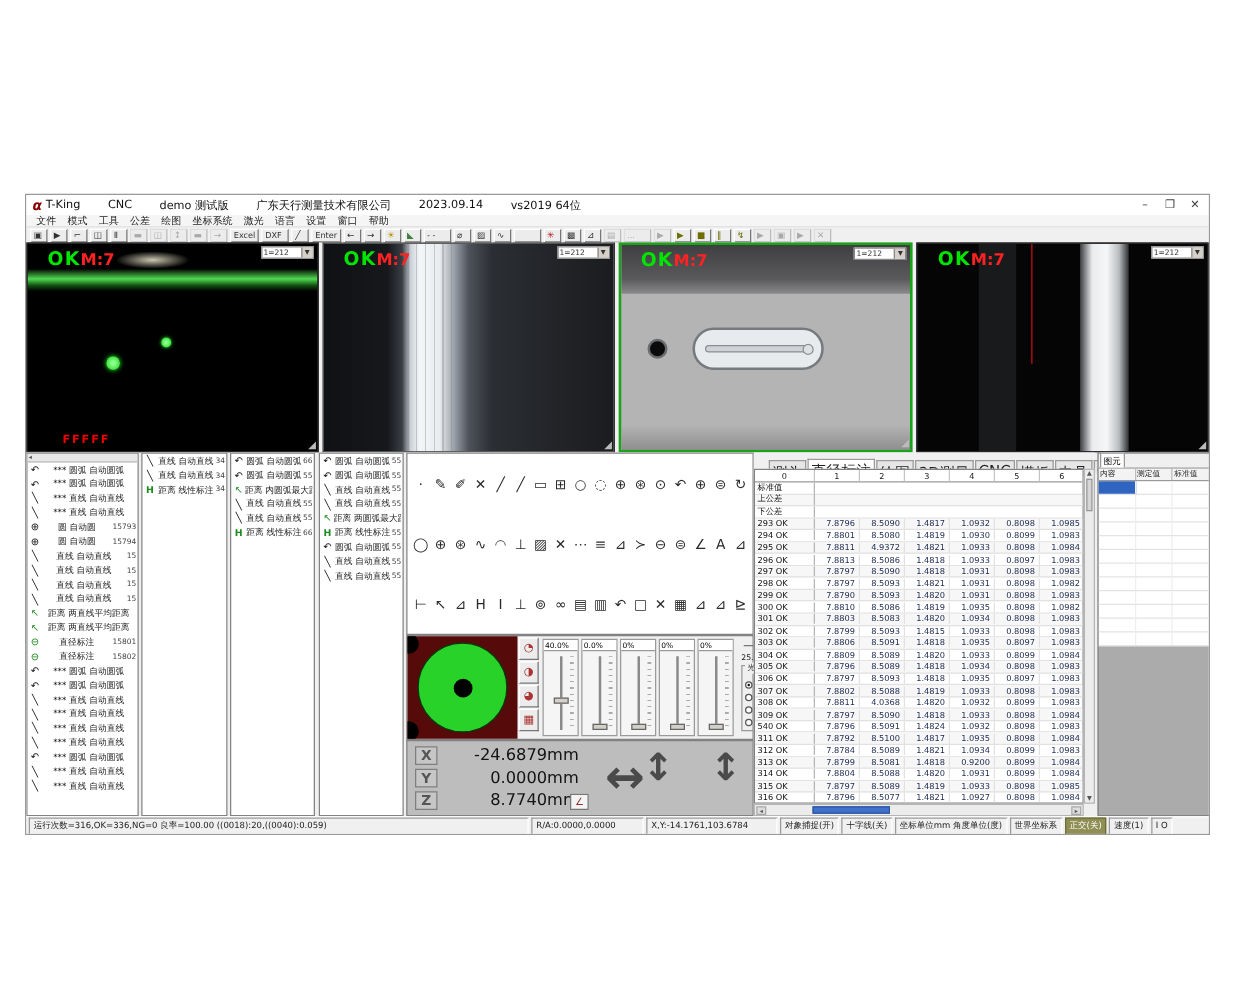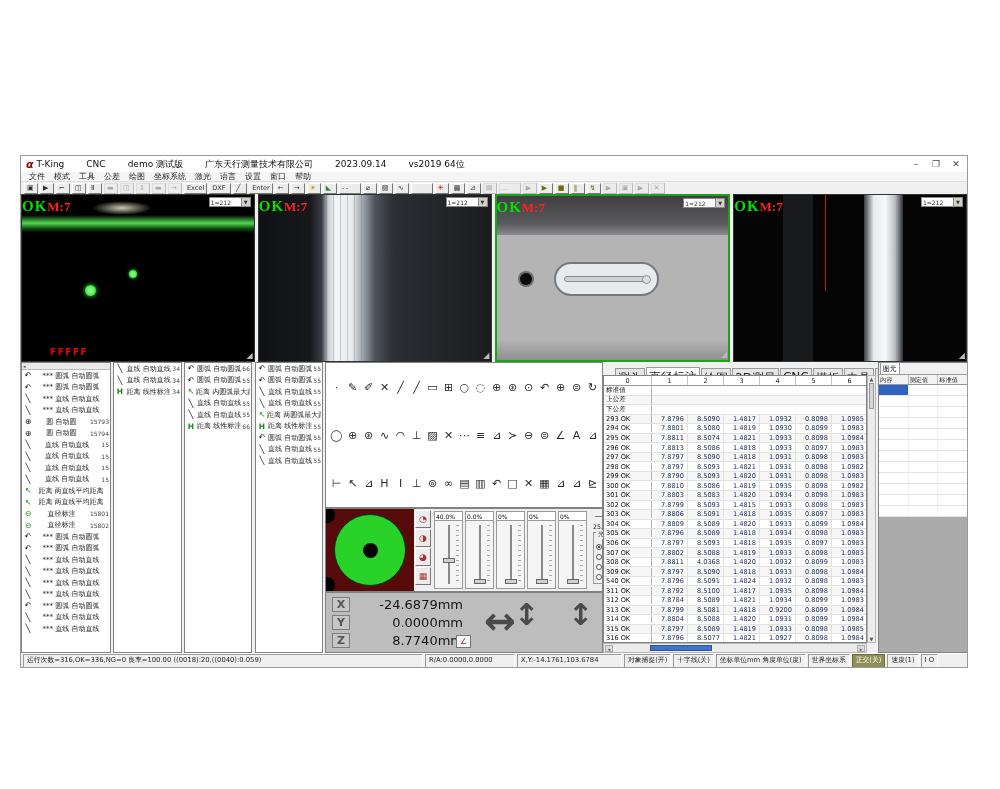--- a/index.html
+++ b/index.html
@@ -21,21 +21,21 @@
   
   .toolbar{height:12px;display:flex;align-items:center;gap:2px;padding:0 3px;background:#f0f0f0;}
   .tbtn{height:11px;min-width:14px;font-size:7px;line-height:8px;border:1px solid;border-color:#fff #777 #777 #fff;background:#ececec;color:#333;padding:0 2px;font-family:inherit;}
   .tbtn.lab{font-size:6.5px;min-width:22px;}
   .tbtn.dis{color:#aaa;border-color:#ddd #bbb #bbb #ddd;}
 
   
   .cams{height:168px;display:flex;gap:3px;background:#f0f0f0;}
   .cam{position:relative;flex:1 1 0;background:#000;border:1px solid #333;overflow:hidden;}
   .cam.sel{border:2px solid #17a517;}
-  .camlabel{position:absolute;top:2px;left:0;z-index:5;font-weight:bold;font-family:Liberation Serif, serif;}
+  .camlabel{position:absolute;top:2px;left:16px;z-index:5;font-weight:bold;}
   .ok{color:#00e400;font-size:15px;letter-spacing:1px;}
   .mode{color:#ff2222;font-size:13px;}
   .combo{position:absolute;top:2px;right:3px;z-index:5;width:42px;height:10px;background:#fff;border:1px solid #888;display:flex;font-size:6px;color:#333;align-items:center;}
   .combo .cval{flex:1;padding-left:1px;overflow:hidden;}
   .combo .carr{width:9px;height:100%;background:#d4d0c8;border-left:1px solid #888;text-align:center;font-size:5px;line-height:8px;}
   .grip{position:absolute;right:1px;bottom:1px;z-index:5;font-size:8px;color:#bbb;line-height:8px;}
   
   .c1-band{position:absolute;top:20px;left:0;right:0;height:18px;background:linear-gradient(180deg,rgba(130,255,130,0) 0%,rgba(90,240,90,.9) 45%,rgba(30,140,30,.55) 75%,rgba(0,0,0,0) 100%);filter:blur(.6px);}
   .c1-glow{position:absolute;top:6px;left:70px;width:60px;height:14px;border-radius:50%;background:radial-gradient(ellipse,rgba(255,250,220,.8),rgba(0,0,0,0) 70%);}
   .c1-dot1{position:absolute;left:27%;top:54%;width:11px;height:11px;border-radius:50%;background:radial-gradient(circle,#8f8 20%,#1c1);box-shadow:0 0 4px #2f2;}
@@ -727,21 +727,21 @@
               <span class="gcell">7.8801</span>
               <span class="gcell">8.5080</span>
               <span class="gcell">1.4819</span>
               <span class="gcell">1.0930</span>
               <span class="gcell">0.8099</span>
               <span class="gcell">1.0983</span>
             </div>
             <div class="grow">
               <span class="glabel">295  OK</span>
               <span class="gcell">7.8811</span>
-              <span class="gcell">8.5074</span>
+              <span class="gcell">4.9372</span>
               <span class="gcell">1.4821</span>
               <span class="gcell">1.0933</span>
               <span class="gcell">0.8098</span>
               <span class="gcell">1.0984</span>
             </div>
             <div class="grow">
               <span class="glabel">296  OK</span>
               <span class="gcell">7.8813</span>
               <span class="gcell">8.5086</span>
               <span class="gcell">1.4818</span>

